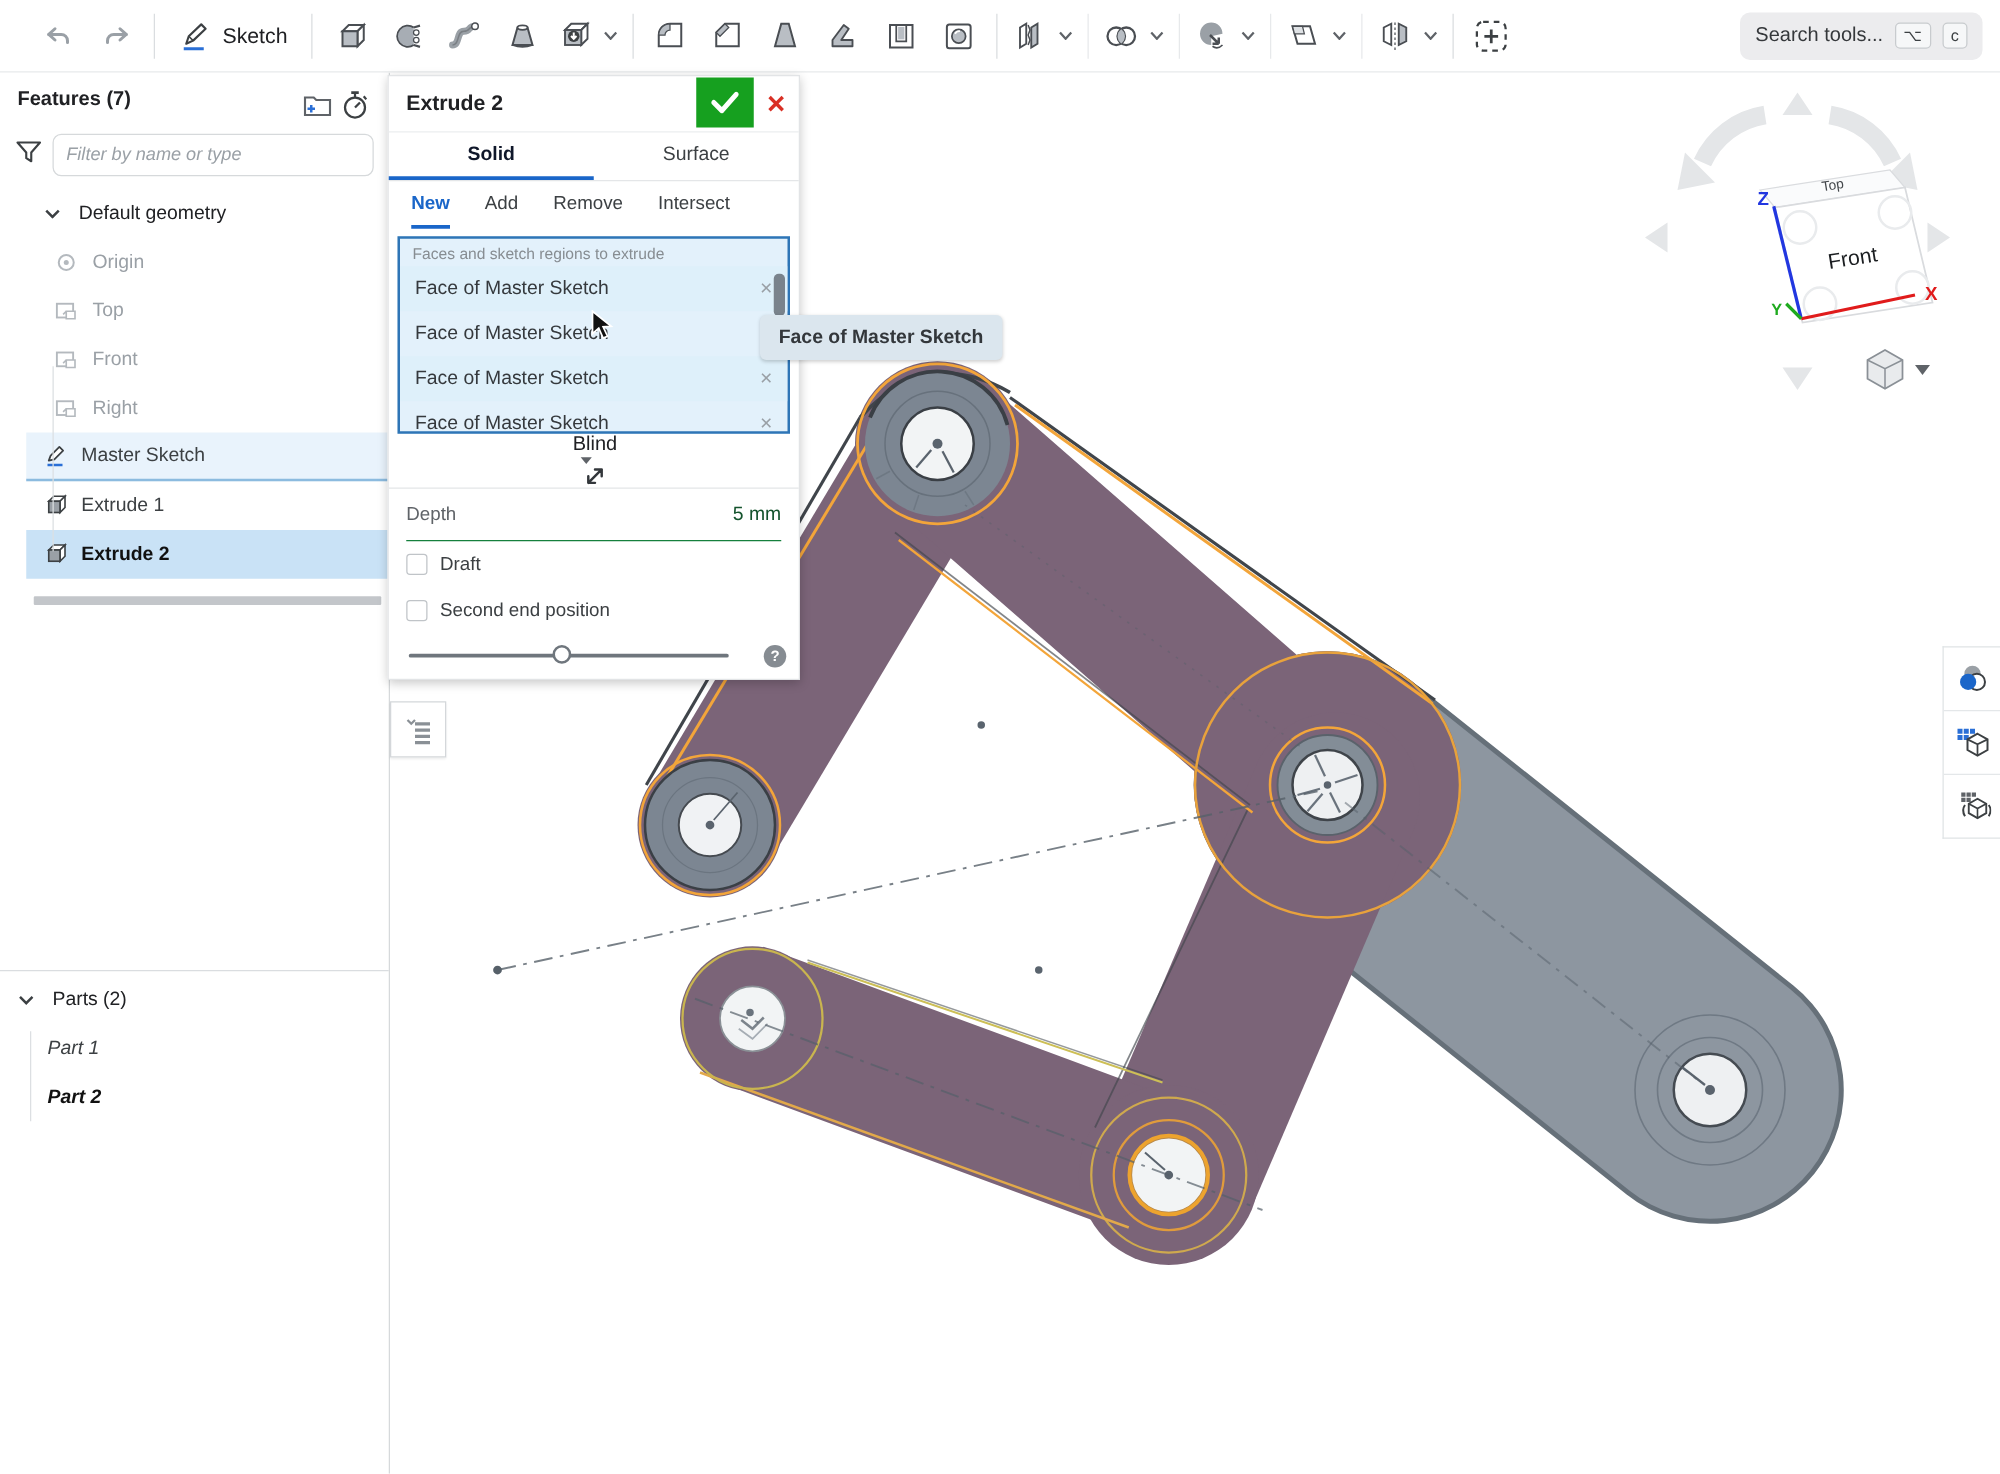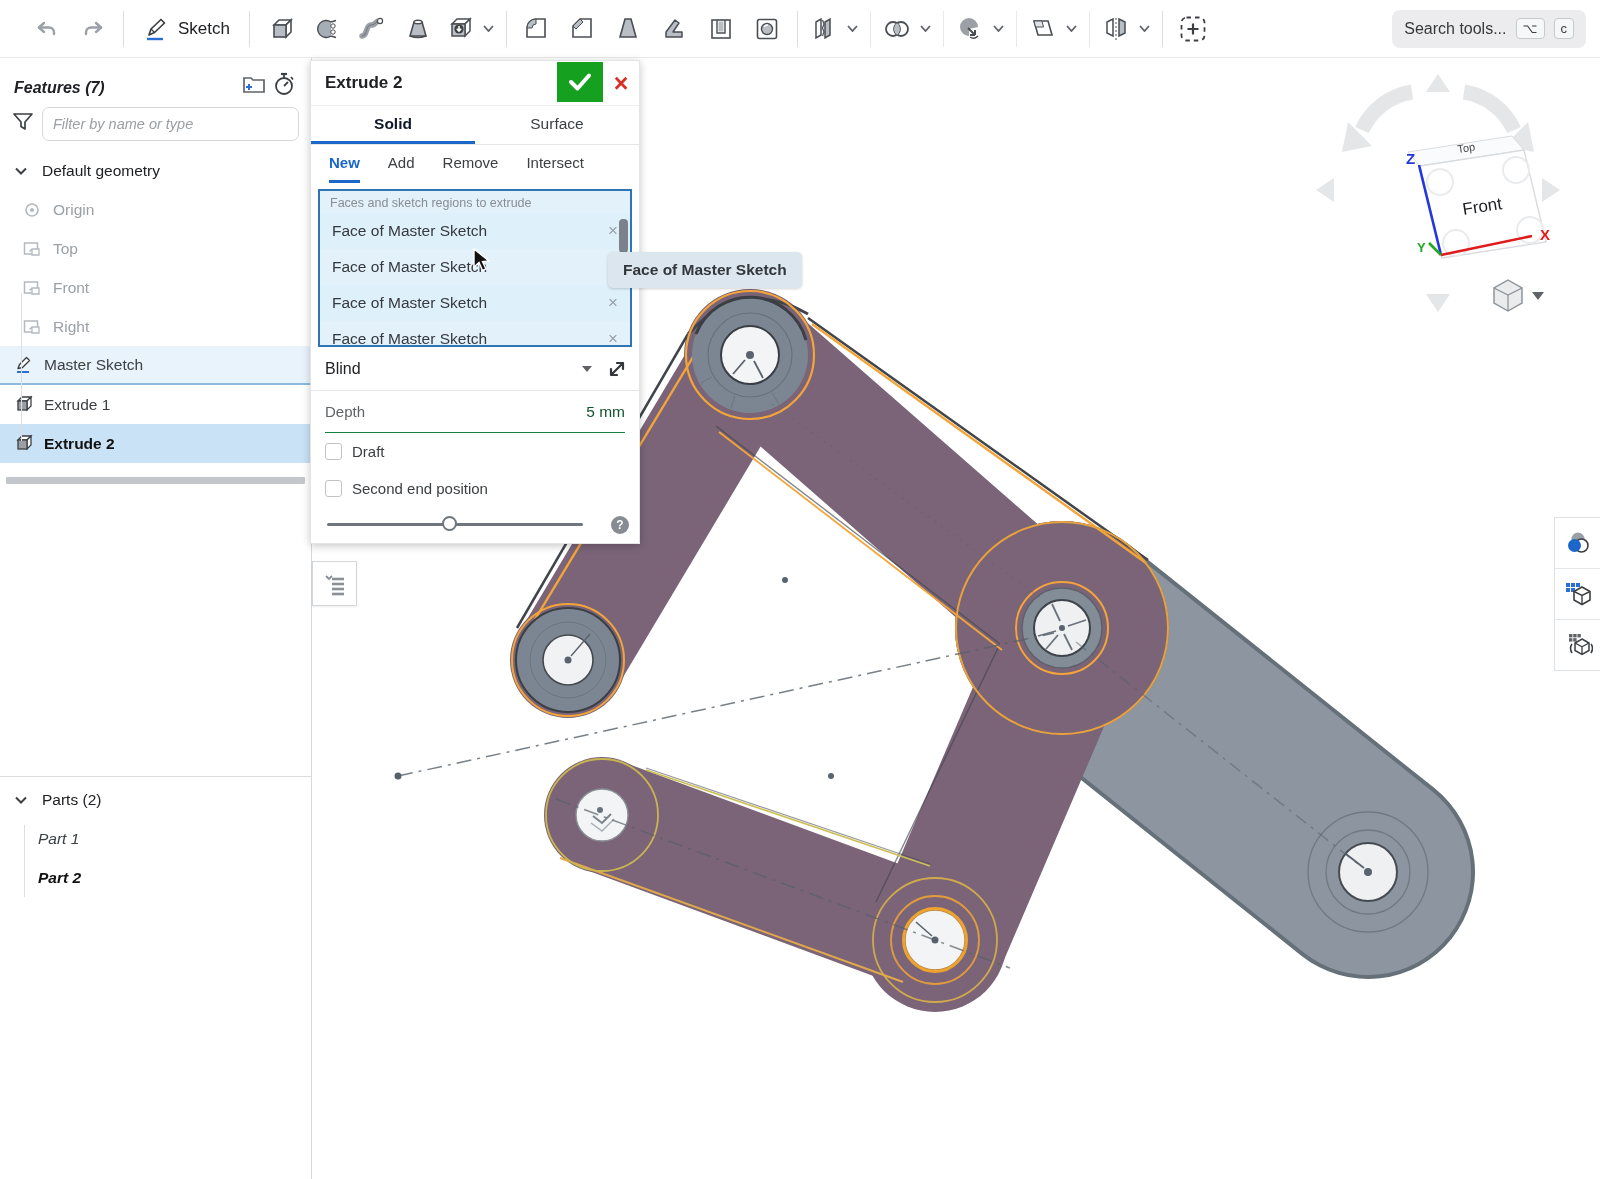--- a/index.html
+++ b/index.html
@@ -25,31 +25,31 @@
     display:flex;align-items:center;gap:9px;padding:0 12px;flex:0 0 auto;
   }
   #search-box .stext{font-size:16px;color:#35383b;}
   .keycap{font-size:13px;color:#3c4043;background:#f6f7f8;border:1px solid #c8cbce;border-radius:4px;
     padding:1px 6px;line-height:17px;}
   
   #sidebar{
     position:absolute;left:0;top:58px;width:312px;bottom:0;background:#fff;
     border-right:1px solid #d6d9db;box-sizing:border-box;z-index:8;
   }
-  #feat-header{display:flex;align-items:flex-end;padding:13px 12px 4px 14px;font-style:italic;}
+  #feat-header{display:flex;align-items:flex-start;padding:13px 12px 4px 14px;}
   #feat-header .t{font-size:16px;font-weight:700;color:#202124;flex:1;}
   #feat-header .hicon{width:30px;height:26px;display:flex;align-items:center;justify-content:center;}
   #filter-row{display:flex;align-items:center;gap:8px;padding:6px 12px 10px 12px;}
   #filter-input{
     flex:1;height:34px;border:1px solid #d6d9db;border-radius:7px;padding:0 10px;
     font-size:14.5px;font-style:italic;color:#3c4043;outline:none;box-sizing:border-box;
     font-family:"Liberation Sans",sans-serif;
   }
   #filter-input::placeholder{color:#9aa0a6;}
-  .tree{position:relative;}
+  .tree{position:relative;margin-left:21px;}
   .trow{height:39px;display:flex;align-items:center;gap:10px;font-size:15.5px;color:#3c4043;padding-left:12px;}
   .trow .ticon{width:22px;display:flex;justify-content:center;flex:0 0 auto;}
   .trow.child{padding-left:21px;color:#9aa0a6;}
   .trow.group{padding-left:10px;color:#202124;}
   .trow.sel-light{background:#e9f3fc;border-bottom:2px solid #8cbbdf;box-sizing:border-box;}
   .trow.sel-strong{background:#c9e2f6;font-weight:700;color:#111;}
   #guide1{position:absolute;left:21px;top:142px;height:148px;border-left:1.5px solid #dcdfe2;}
   #rollback{height:7px;background:#c3c6ca;border-radius:1px;margin:14px 6px 0 6px;}
   #parts-block{position:absolute;left:0;right:0;top:718px;border-top:1px solid #dadde0;padding-top:3px;}
   #parts-block .trow.part{padding-left:38px;font-style:italic;}
@@ -74,21 +74,21 @@
   #facelist{
     margin:6px 7px 0 7px;height:158px;border:2px solid #2e75b6;background:#e3f1fb;
     overflow:hidden;position:relative;box-sizing:border-box;
   }
   #facelist .lhead{font-size:12.5px;color:#878d92;padding:5px 10px 3px 10px;}
   .lrow{height:36px;display:flex;align-items:center;justify-content:space-between;
     padding:0 12px;font-size:15.5px;color:#35393d;}
   .lrow:nth-child(even){background:#def0fa;}
   .lrow .x{color:#9aa0a6;font-size:17px;}
   #list-thumb{position:absolute;right:2px;top:28px;width:9px;height:34px;background:#7a838c;border-radius:4px;}
-  #blind-row{height:43px;display:flex;align-items:center;padding:0 12px 0 14px;border-bottom:1px solid #e4e6e8;}
+  #blind-row{height:43px;display:flex;align-items:center;padding:0 12px 0 14px;border-bottom:1px solid #e4e6e8;flex-direction:column;}
   #blind-row .t{font-size:16px;color:#202124;flex:1;}
   #depth-row{height:41px;display:flex;align-items:center;justify-content:space-between;
     margin:0 14px;border-bottom:1px solid #15803d;}
   #depth-row .dl{font-size:15px;color:#5f6368;}
   #depth-row .dv{font-size:15.5px;color:#14532d;}
   .chk-row{height:37px;display:flex;align-items:center;gap:10px;padding-left:14px;font-size:15px;color:#3c4043;}
   .chkbox{width:17px;height:17px;border:1.5px solid #c0c4c8;border-radius:3px;background:#fff;box-sizing:border-box;}
   #slider-row{height:36px;position:relative;}
   #slider-track{position:absolute;left:16px;right:56px;top:16px;height:2.5px;background:#6f767d;border-radius:2px;}
   #slider-handle{position:absolute;left:45%;top:-7.5px;width:15px;height:15px;background:#fff;

